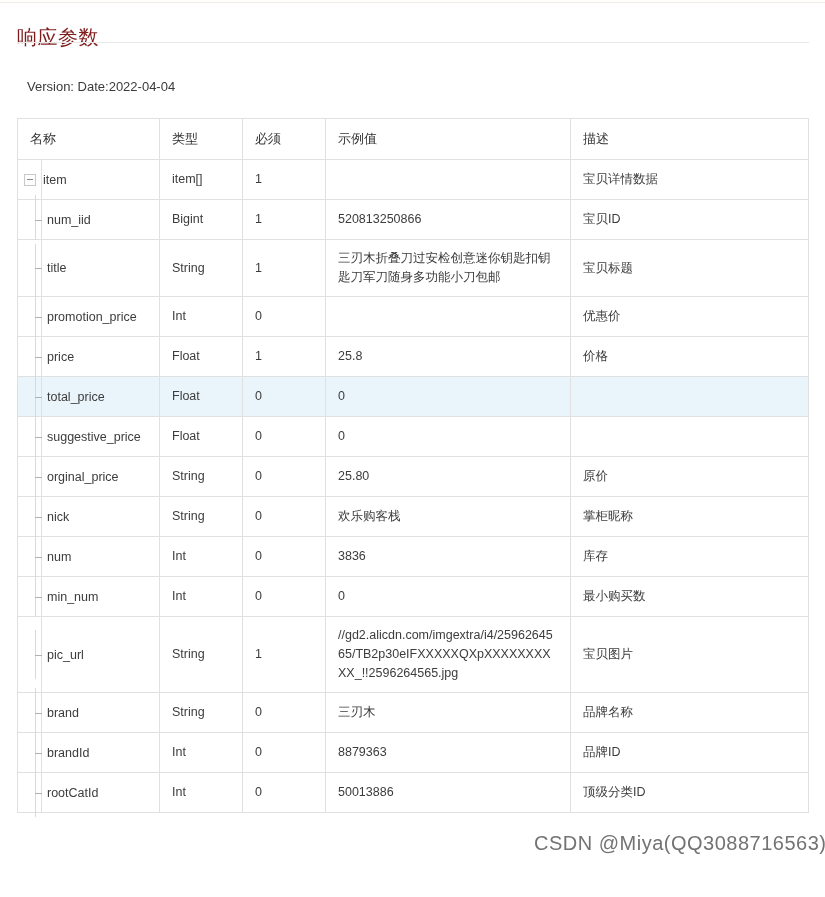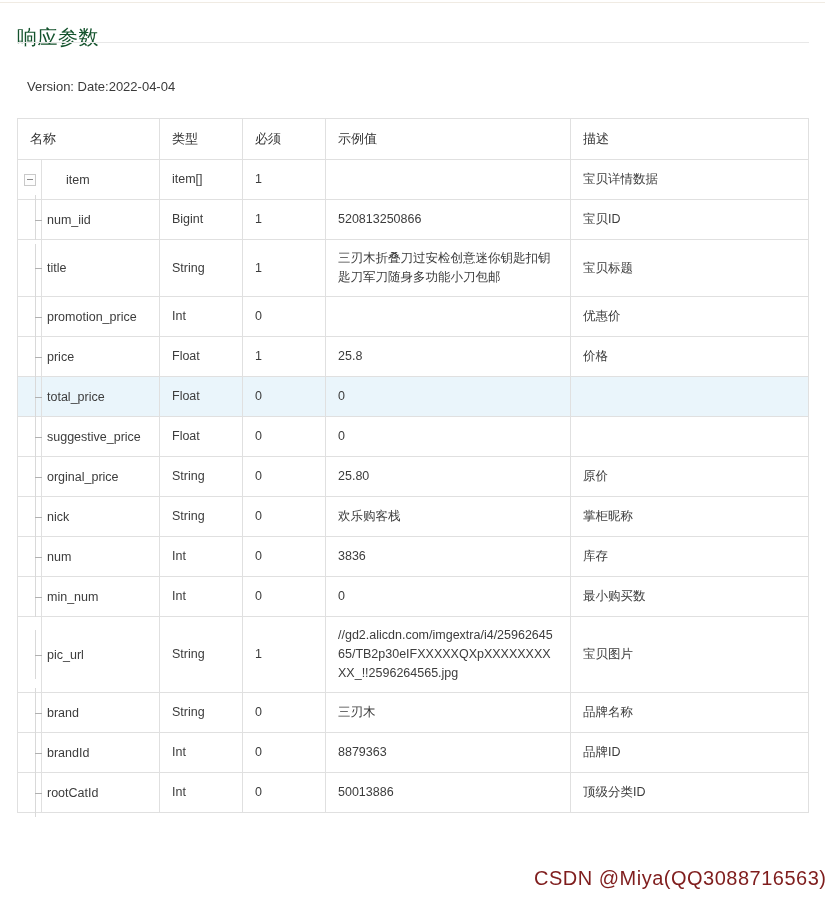--- a/index.html
+++ b/index.html
@@ -26,21 +26,21 @@
     background: #f0ebe3;
   }
 
   
   .page-title {
     position: absolute;
     left: 17px;
     top: 10px;
     font-size: 20px;
     font-weight: 400;
-    color: #14532d;
+    color: #7f1d1d;
     letter-spacing: 0.5px;
     line-height: 28px;
   }
   .title-rule {
     position: absolute;
     left: 17px;
     top: 42px;
     width: 792px;
     height: 1px;
     background: #e8e8e8;
@@ -102,21 +102,21 @@
     position: relative;
     padding: 0 !important;
   }
   .name-inner {
     display: flex;
     align-items: center;
     min-height: 21px;
     padding: 9px 6px 9px 6px;
   }
   
-  .lvl0 .name-inner { padding-left: 6px; gap: 23px; }
+  .lvl0 .name-inner { padding-left: 6px; }
   
   .lvl1 .name-inner { padding-left: 6px; }
 
   .gutter {
     width: 23px;
     flex: 0 0 23px;
     align-self: stretch;
     position: relative;
   }
   
@@ -170,23 +170,23 @@
     width: 1px;
     background: #e0e0e0;
   }
 
   tr.highlight > td { background: #eaf5fb; }
 
   
   .watermark {
     position: absolute;
     left: 534px;
-    top: 867px;
+    top: 832px;
     font-size: 20px;
-    color: #7f1d1d;
+    color: #737373;
     white-space: nowrap;
     letter-spacing: 0.5px;
     pointer-events: none;
   }
 </style>
 </head>
 <body>
 
 <div class="top-rule"></div>
 

